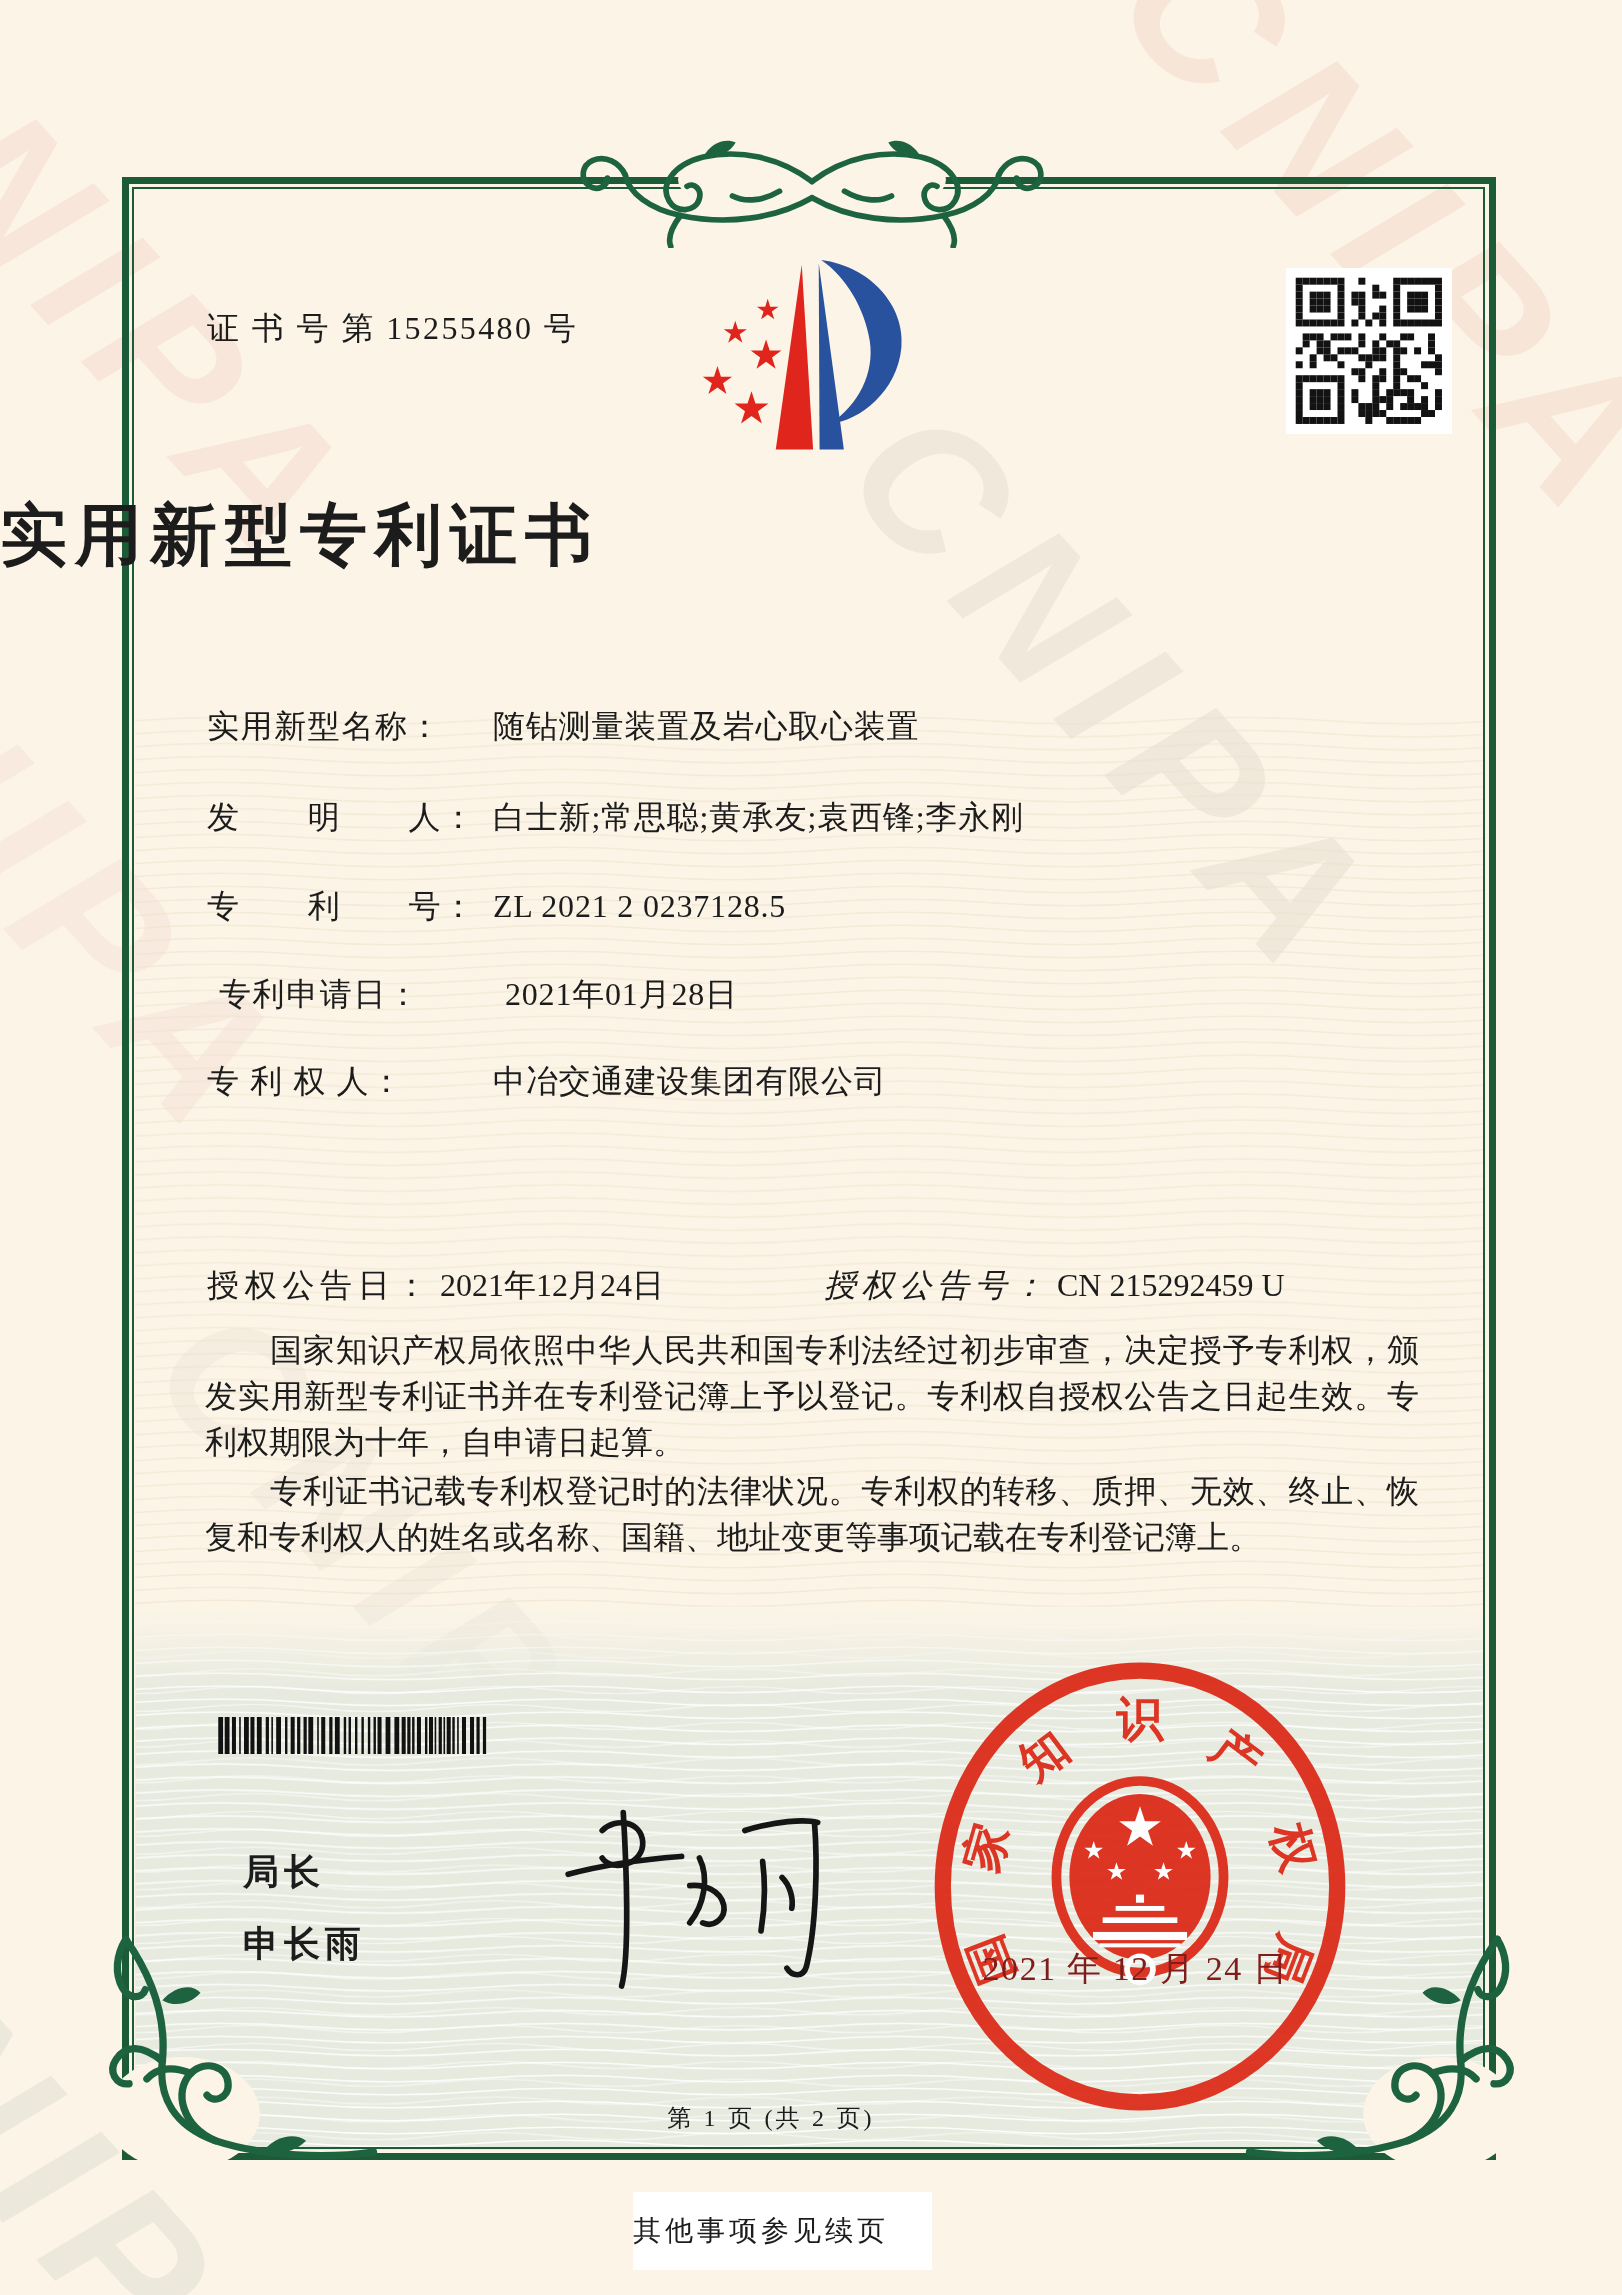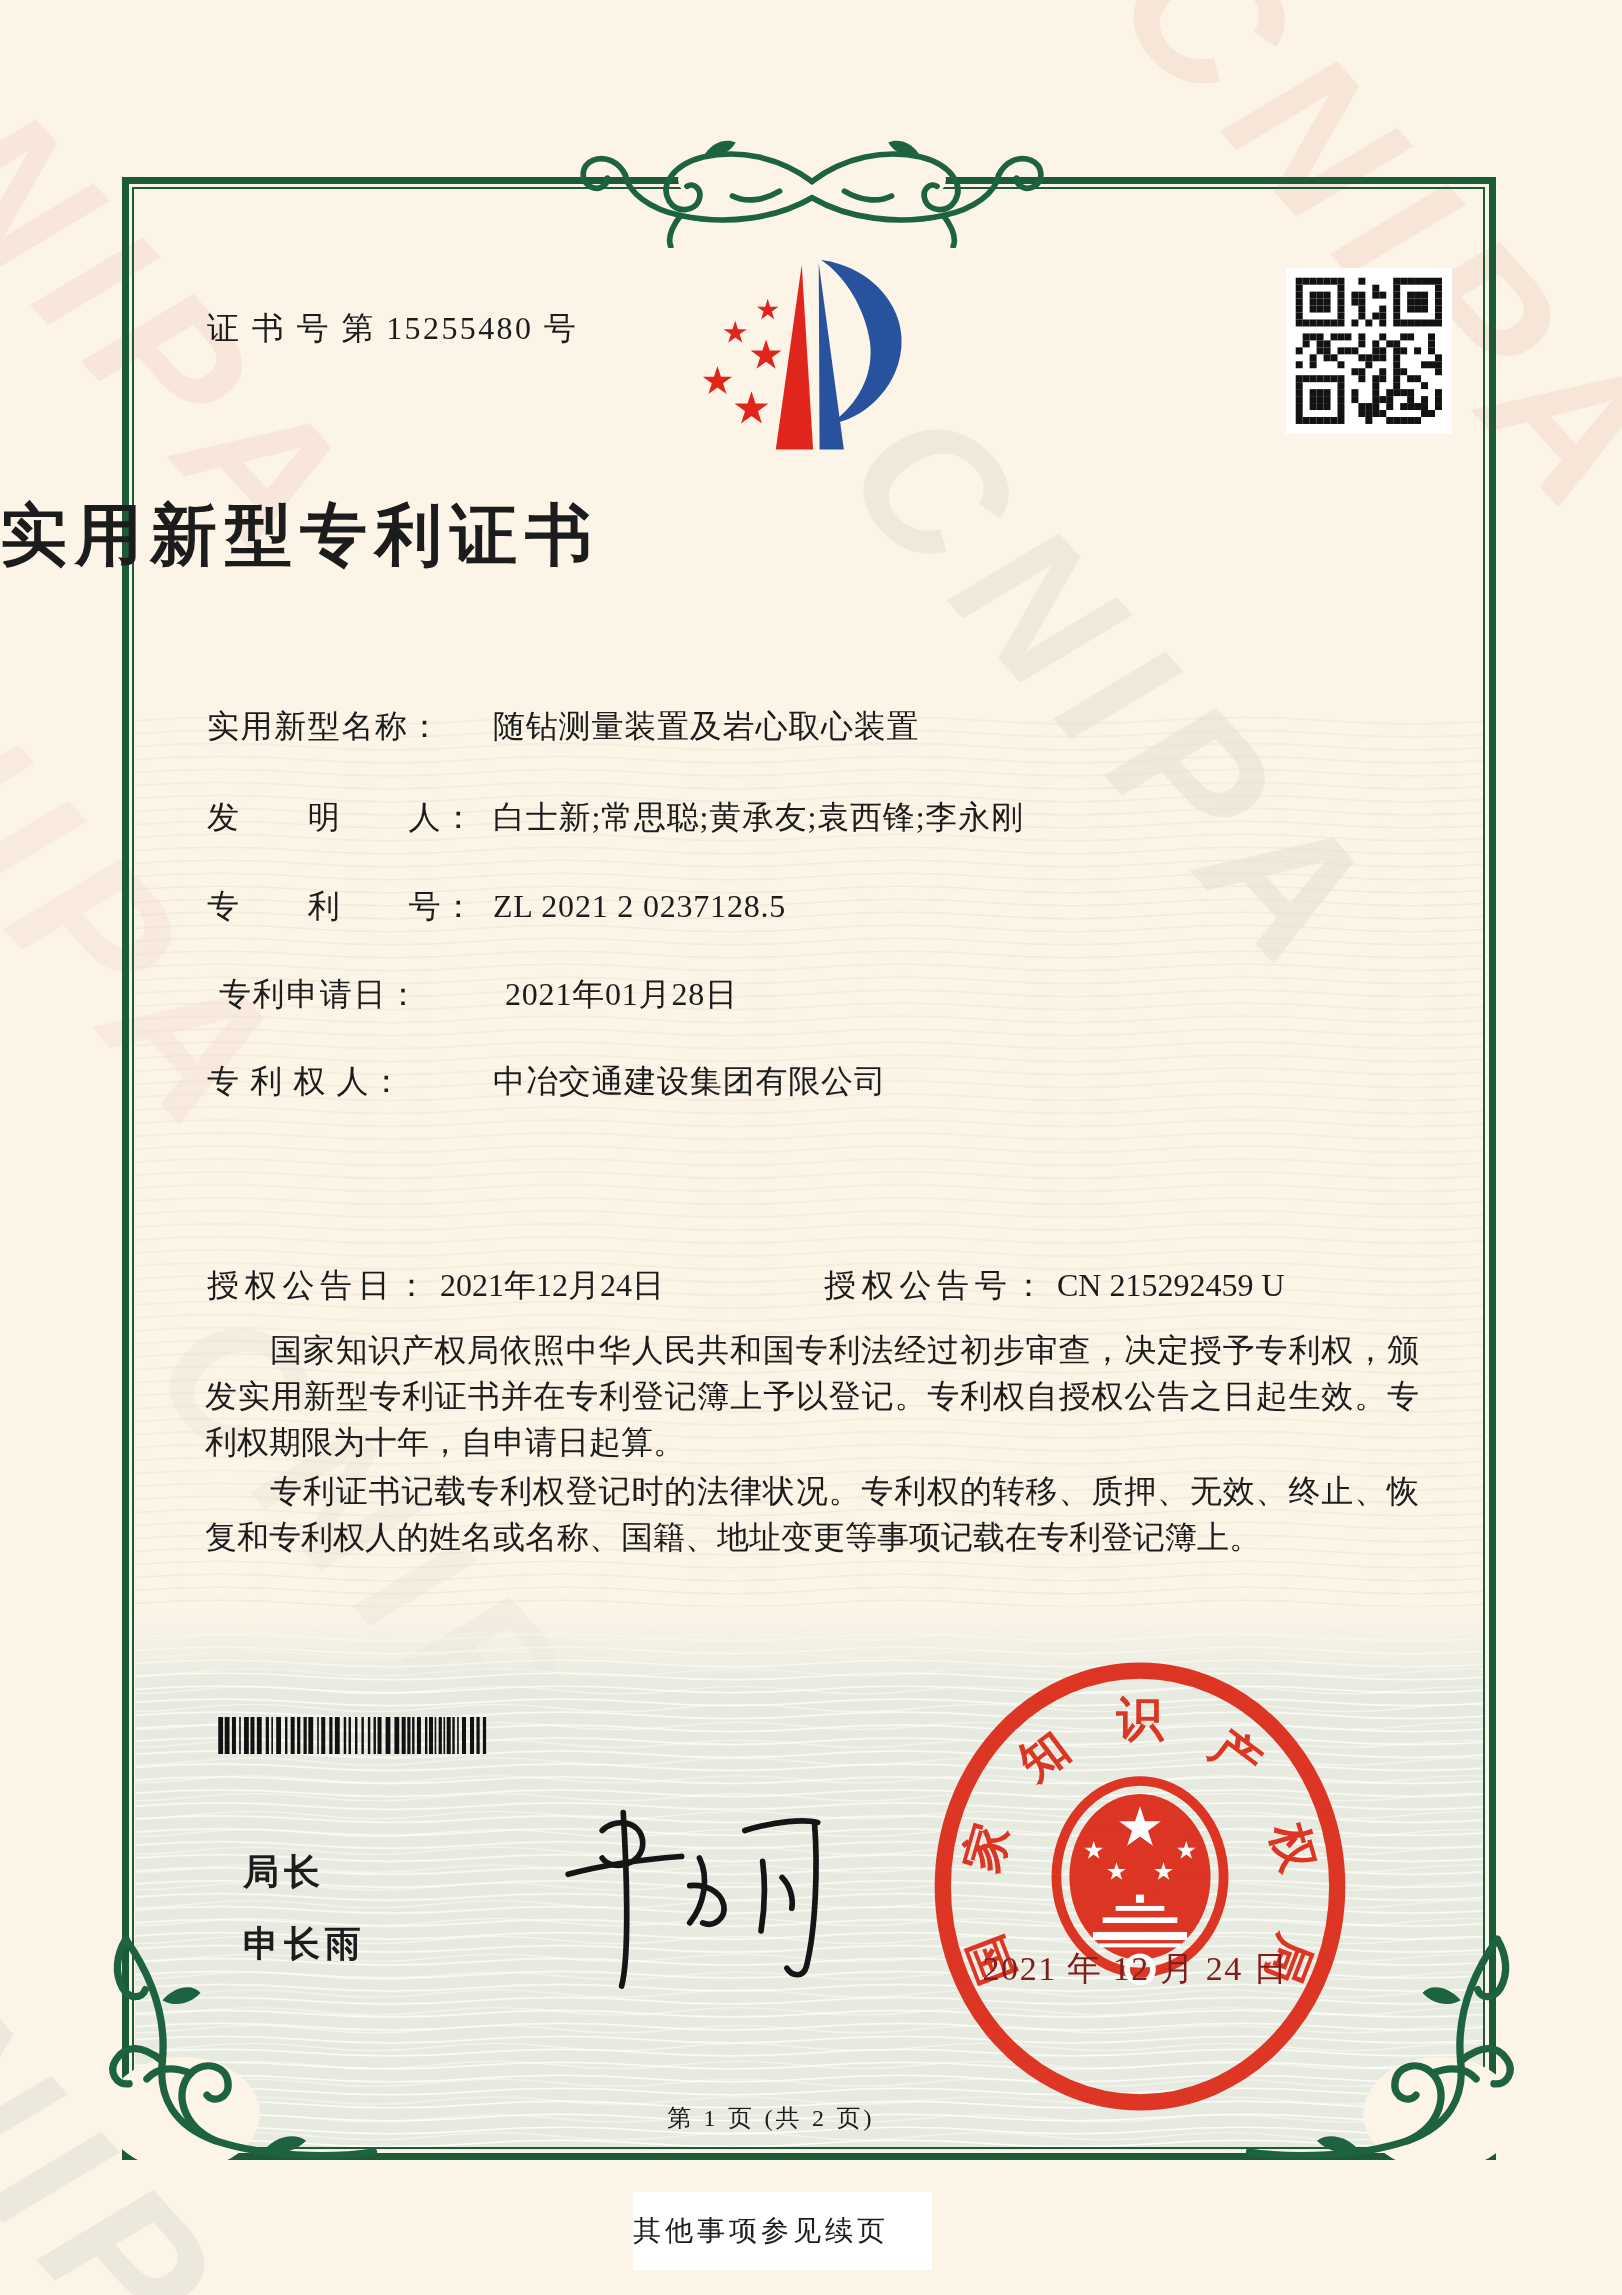--- a/index.html
+++ b/index.html
@@ -19,21 +19,21 @@
   
   .row{position:absolute;left:207px;width:1213px;display:flex;font-size:32px;line-height:45px;}
   .row .lbl{width:286px;flex:none;letter-spacing:1.6px;}
   .row .val{flex:1;letter-spacing:0.8px;white-space:pre-line;}
   #row-0{top:704px;} #row-1{top:795px;} #row-2{top:884px;}
   #row-3{top:972px;margin-left:12px;} #row-4{top:1059px;} #row-5{top:1162px;}
   #grant-row{position:absolute;top:1263px;left:0;width:1623px;font-size:32px;line-height:45px;}
   #grant-left{position:absolute;left:207px;display:flex;}
   #grant-left .lblG{width:233px;letter-spacing:5.7px;flex:none;}
   #grant-right{position:absolute;left:824px;display:flex;}
-  #grant-right .lblG{width:233px;letter-spacing:5.7px;flex:none;}
+  #grant-right .lblG{width:233px;letter-spacing:5.7px;flex:none;font-style:italic;}
   
   #paras{left:205px;top:1327px;width:1214px;}
   #paras p{margin:0 0 3.2px 0;font-size:32px;line-height:46px;text-indent:65px;text-align:justify;}
   
   #signer-title{left:243px;top:1848px;font-size:36px;font-weight:600;font-family:"Liberation Sans","DejaVu Sans",sans-serif;letter-spacing:4.9px;}
   #signer-name{left:243px;top:1920px;font-size:36px;font-weight:600;font-family:"Liberation Sans","DejaVu Sans",sans-serif;letter-spacing:4.9px;}
   
   #seal-date{left:945px;top:1946px;width:381px;text-align:center;font-size:34px;letter-spacing:1.6px;color:#7f1d1d;z-index:9;}
   
   #page-footer{left:568px;top:2102px;width:406px;text-align:center;font-size:24px;letter-spacing:3.2px;}

